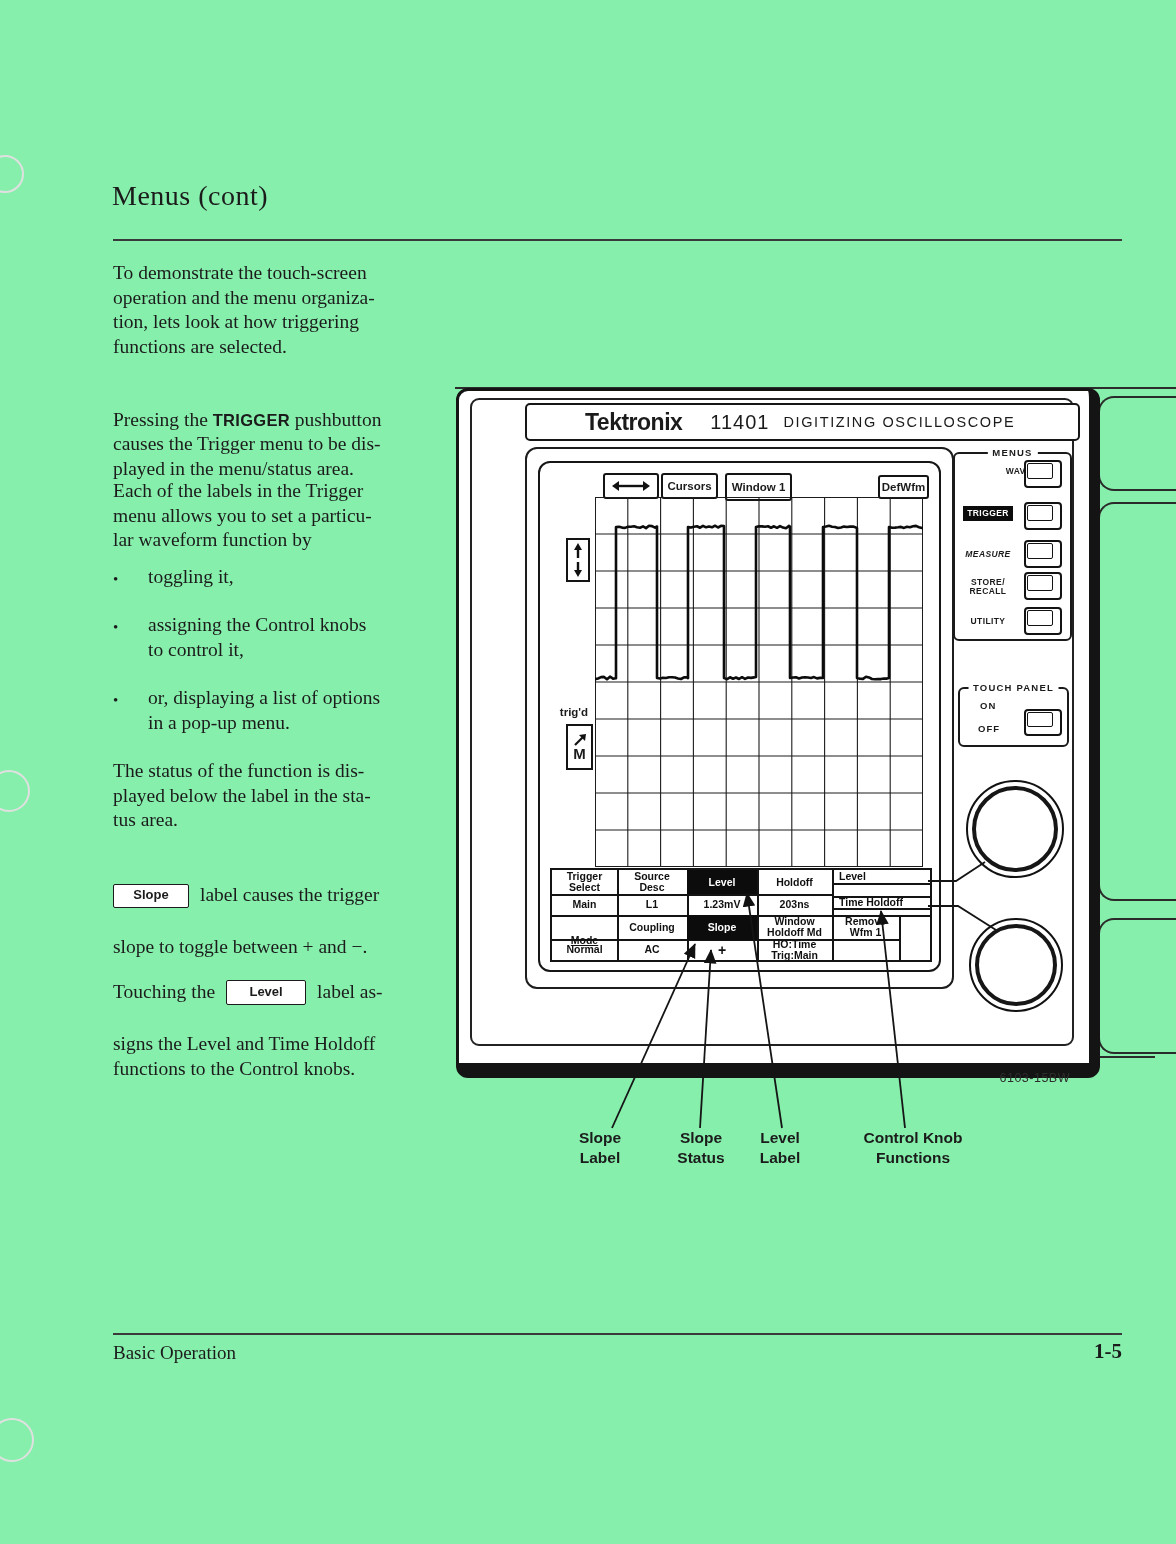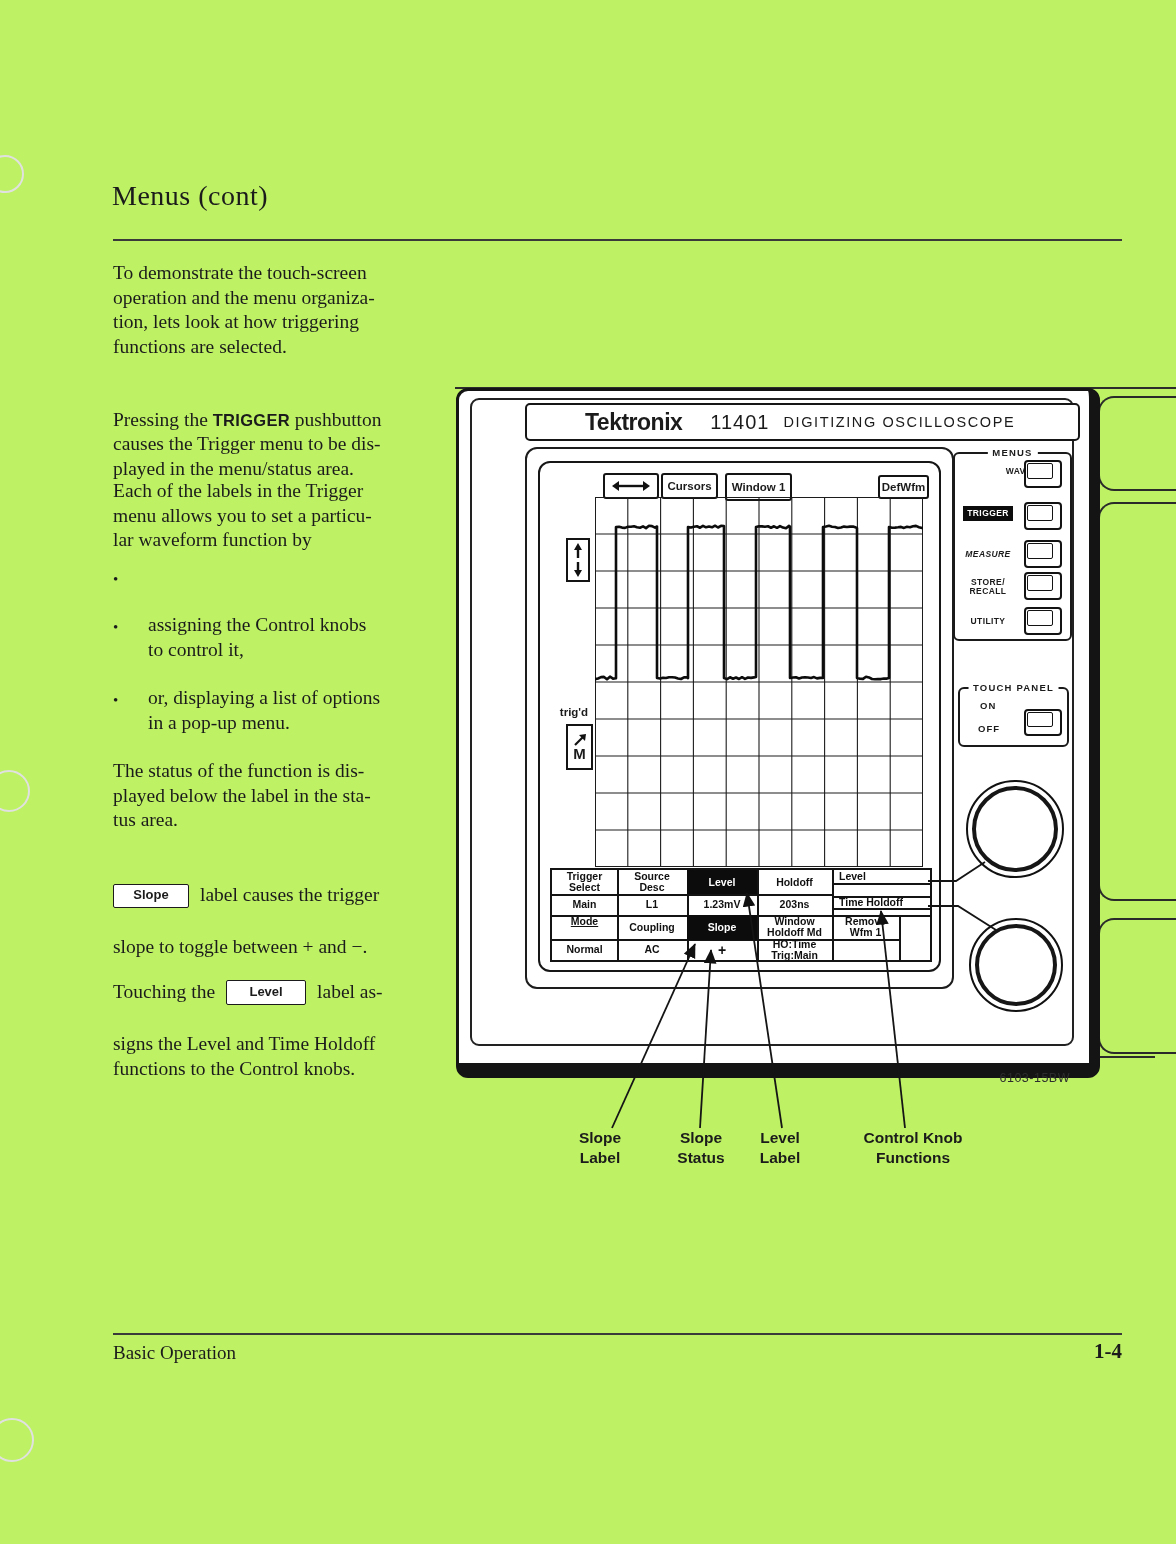--- a/index.html
+++ b/index.html
@@ -1,16 +1,16 @@
 <!DOCTYPE html>
 <html><head>
 <meta charset="utf-8">
 <style>
   html,body{margin:0;padding:0;background:#e8e8e8;}
-  .page{position:relative;width:1176px;height:1544px;background:#bef264;overflow:hidden;
+  .page{position:relative;width:1176px;height:1544px;background:#86efac;overflow:hidden;
         font-family:"Liberation Serif",serif;color:#1b1b1b;}
   .abs{position:absolute;}
   .sans{font-family:"Liberation Sans",sans-serif;}
 
   
   .heading{left:112px;top:180px;font-size:28px;letter-spacing:.5px;}
   .rule{left:113px;top:239px;width:1009px;height:2px;background:#3a3a3a;}
   .col{left:113px;top:0;width:336px;font-size:19.5px;line-height:24.5px;}
   .para{position:absolute;width:336px;white-space:pre-line;}
   .bullet{position:absolute;width:336px;display:flex;}
@@ -106,20 +106,21 @@
       <div style="white-space:pre-line;">causes the Trigger menu to be dis-
 played in the menu/status area.</div>
     </div>
 
     <div class="para" style="top:479px;">Each of the labels in the Trigger
 menu allows you to set a particu-
 lar waveform function by</div>
 
     <div class="bullet" style="top:565px;">
       <span class="dot">•</span>
+      <span class="btxt">toggling it,</span>
     </div>
     <div class="bullet" style="top:613px;">
       <span class="dot">•</span>
       <span class="btxt">assigning the Control knobs
 to control it,</span>
     </div>
     <div class="bullet" style="top:686px;">
       <span class="dot">•</span>
       <span class="btxt">or, displaying a list of options
 in a pop-up menu.</span>
@@ -234,21 +235,21 @@
       <div class="hline" style="left:0;top:24px;width:280px;"></div>
       <div class="hline" style="left:0;top:45px;width:378px;"></div>
       <div class="hline" style="left:0;top:69px;width:347px;"></div>
       <div class="hline" style="left:280px;top:13px;width:98px;"></div>
       <div class="hline" style="left:280px;top:26px;width:98px;"></div>
       <div class="hline" style="left:280px;top:38px;width:98px;"></div>
 
       <div class="cell" style="left:0;top:0;width:65px;height:24px;">Trigger
 Select</div>
       <div class="cell" style="left:0;top:24px;width:65px;height:21px;">Main</div>
-      <div class="cell" style="left:0;top:35px;width:65px;height:33px;text-decoration:underline;">Mode</div>
+      <div class="cell" style="left:0;top:54px;width:65px;height:33px;text-decoration:underline;">Mode</div>
       <div class="cell" style="left:0;top:69px;width:65px;height:21px;">Normal</div>
 
       <div class="cell" style="left:65px;top:0;width:70px;height:24px;">Source
 Desc</div>
       <div class="cell" style="left:65px;top:24px;width:70px;height:21px;">L1</div>
       <div class="cell" style="left:65px;top:45px;width:70px;height:24px;">Coupling</div>
       <div class="cell" style="left:65px;top:69px;width:70px;height:21px;">AC</div>
 
       <div class="cell inv" style="left:135px;top:0;width:70px;height:24px;">Level</div>
       <div class="cell" style="left:135px;top:24px;width:70px;height:21px;">1.23mV</div>
@@ -326,14 +327,14 @@
     <div class="callout" style="left:325px;">Level
 Label</div>
     <div class="callout" style="left:458px;">Control Knob
 Functions</div>
 
     <div class="caption">6103-15BW</div>
   </div>
 
   <div class="abs frule"></div>
   <div class="abs ffooter">Basic Operation</div>
-  <div class="abs fpage">1-4</div>
+  <div class="abs fpage">1-5</div>
 </div>
 
 </body></html>

